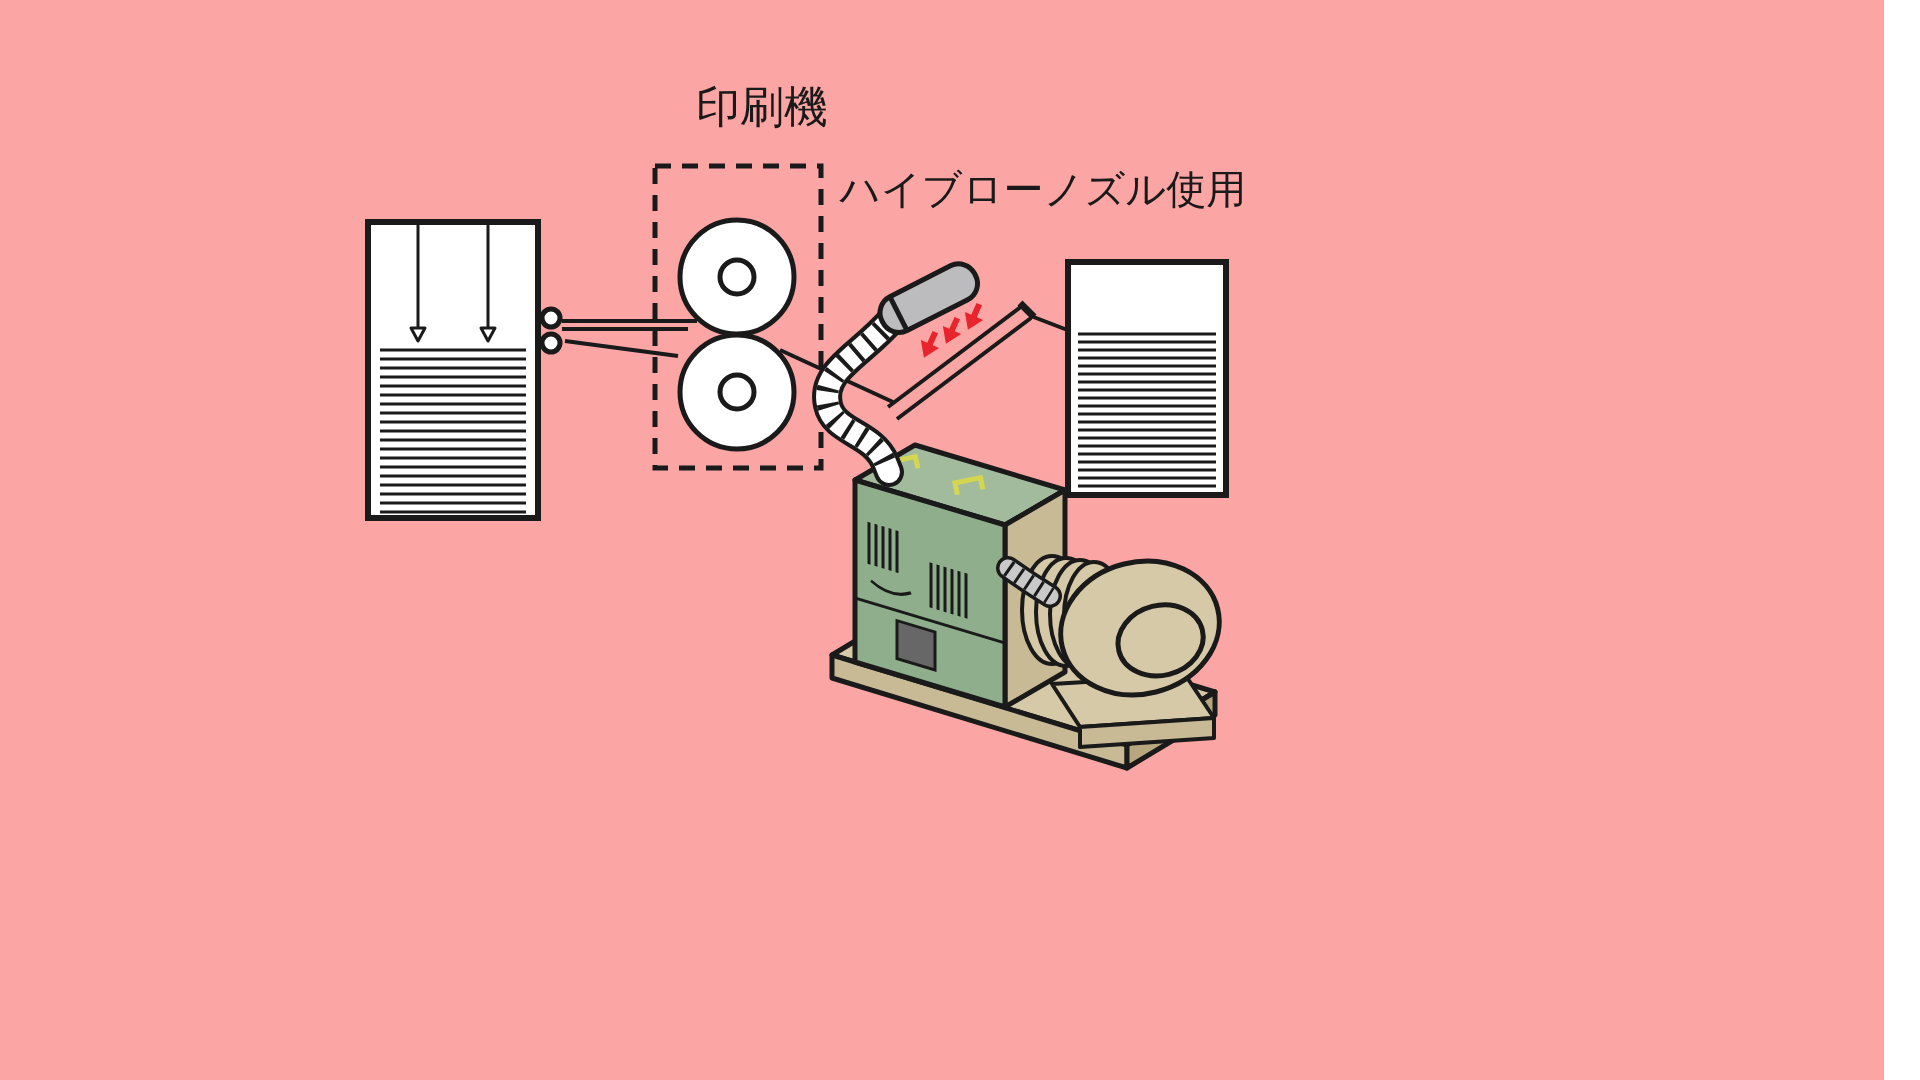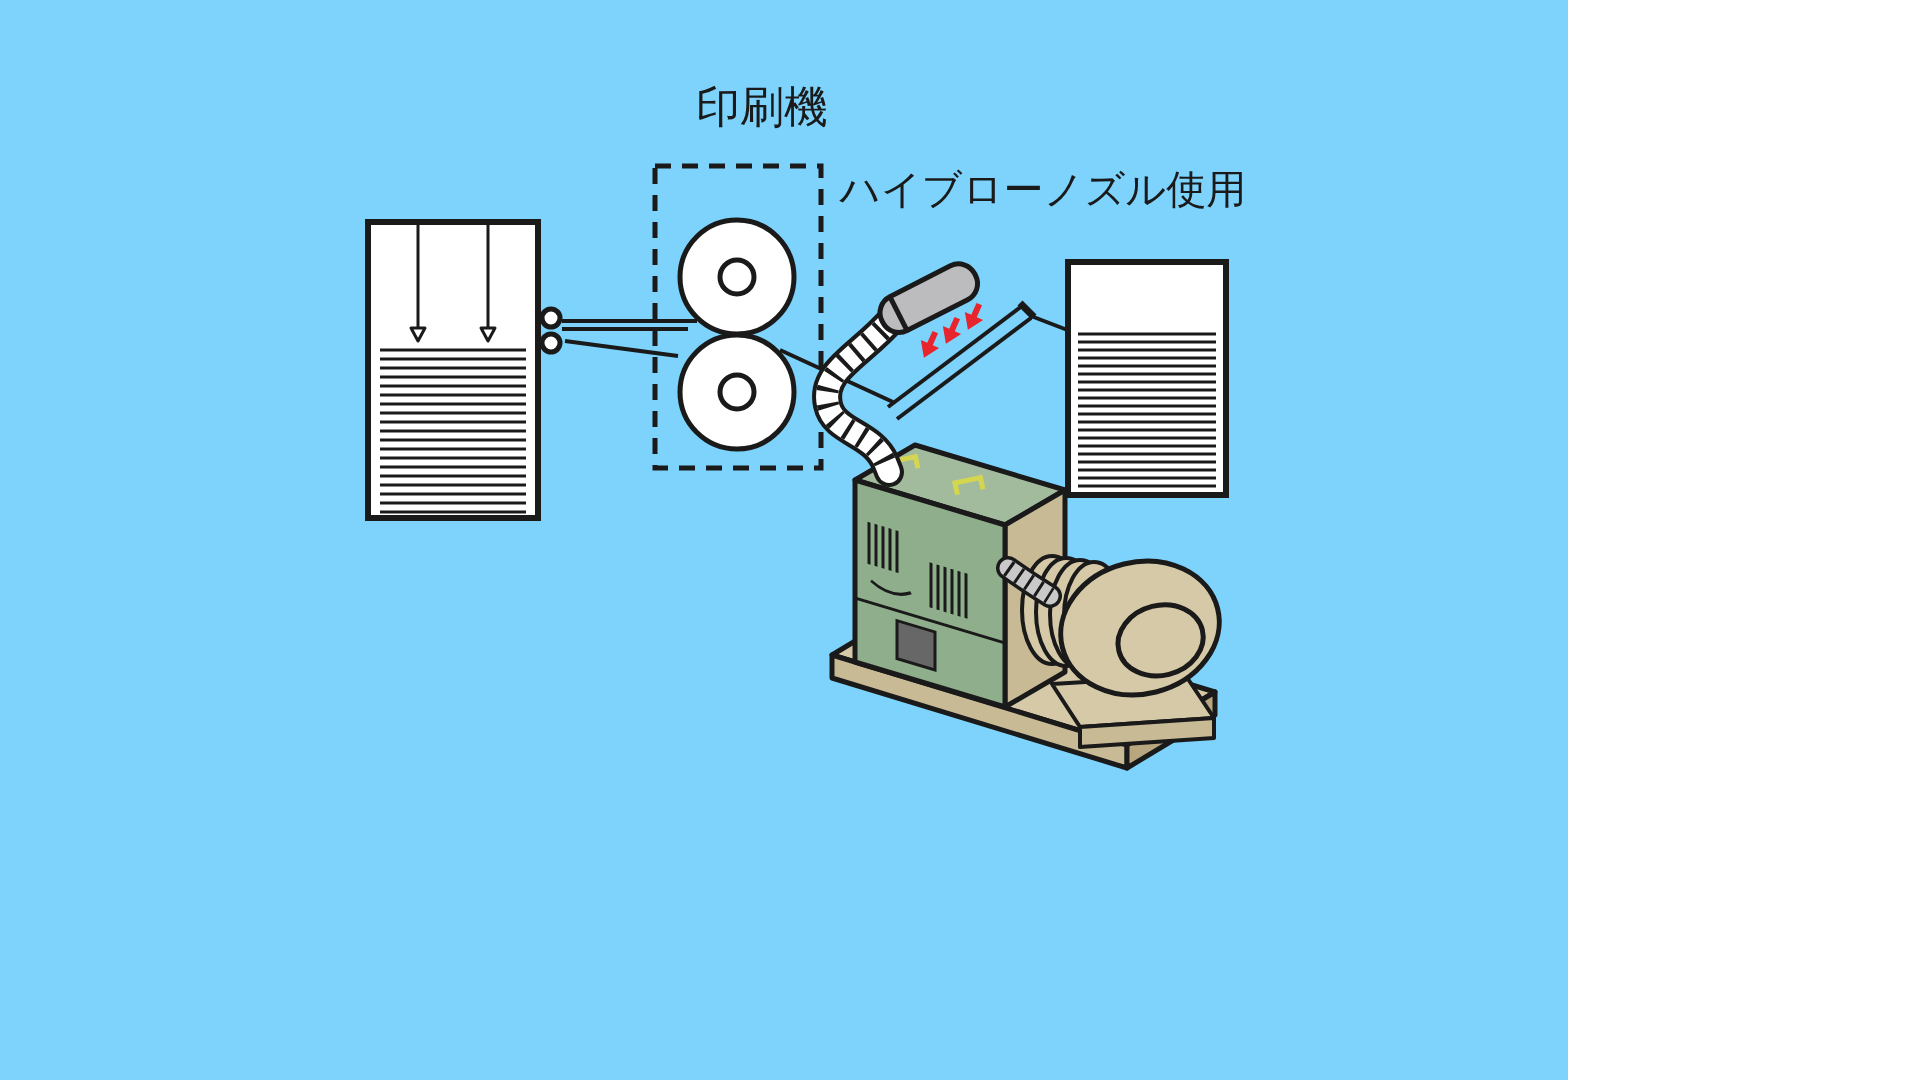--- a/index.html
+++ b/index.html
@@ -1,16 +1,16 @@
 <!DOCTYPE html>
 <html><head>
 <meta charset="utf-8">
 <style>
   html,body{margin:0;padding:0;background:#ffffff;}
-  .canvas{position:relative;width:1568px;height:1080px;background:#7dd3fc;overflow:hidden;
+  .canvas{position:relative;width:1884px;height:1080px;background:#fca5a5;overflow:hidden;
           font-family:"DejaVu Sans","Liberation Sans",sans-serif;}
   svg{display:block;}
   text{font-family:"DejaVu Sans","Liberation Sans",sans-serif;fill:#1a1a1a;}
 </style>
 </head>
 <body>
 
 <div class="canvas">
 <svg width="1920" height="1080" viewBox="0 0 1920 1080">
 

